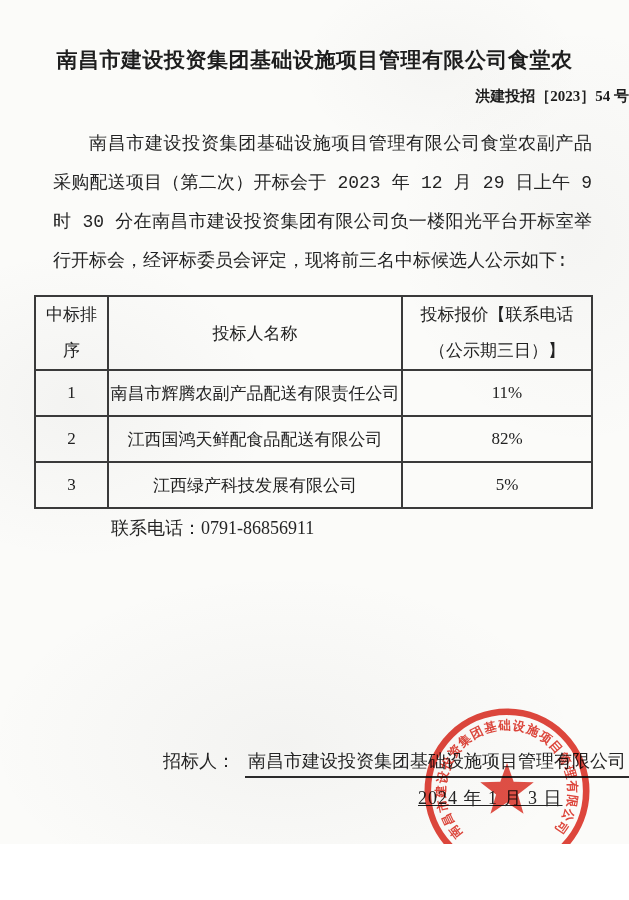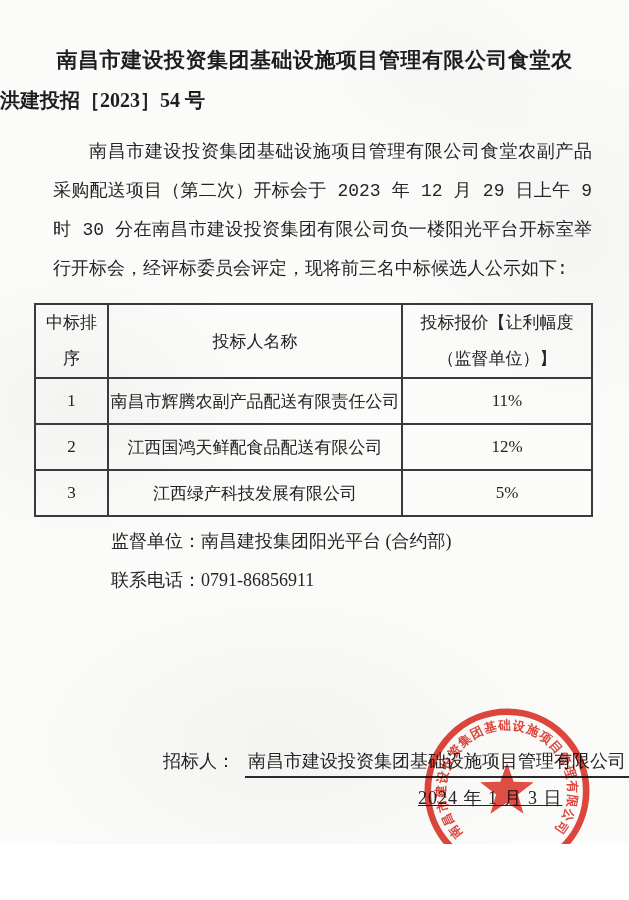--- a/index.html
+++ b/index.html
@@ -9,21 +9,21 @@
     font-family:"Liberation Serif","DejaVu Serif",serif;
     color:#242424;
     background:
       radial-gradient(ellipse 280px 220px at 12% 48%, rgba(110,110,110,.055), transparent 70%),
       radial-gradient(ellipse 260px 300px at 92% 28%, rgba(110,110,110,.045), transparent 70%),
       radial-gradient(ellipse 420px 240px at 45% 88%, rgba(110,110,110,.055), transparent 70%),
       radial-gradient(ellipse 200px 140px at 70% 8%, rgba(110,110,110,.04), transparent 70%),
       #fbfbf9;
   }
   .title { margin-top:40px; text-align:center; font-size:21px; font-weight:bold; line-height:40px; letter-spacing:.5px; color:#1d1d1d; }
-  .doc-number { margin-top:7px; text-align:left; font-size:20px; font-weight:bold; color:#1d1d1d; }
+  .doc-number { margin-top:7px; text-align:right; font-size:15px; font-weight:bold; color:#1d1d1d; }
   .body-para { margin:19px 37px 0 53px; font-size:18px; line-height:39px; text-align:justify; text-indent:36px;font-family:Liberation Mono, monospace; }
   .bid-table { border-collapse:collapse; table-layout:fixed; width:557px; margin:14px 0 0 34px; background:transparent; }
   .bid-table th, .bid-table td { border:2px solid #3a3a3a; text-align:center; vertical-align:middle; font-weight:normal; font-size:17px; color:#222; }
   .bid-table thead th { height:74px; }
   .bid-table tbody td { height:46px; }
   .hdr-2line div { line-height:36px; }
   .rank-cell { font-size:16px; }
   .rate-cell { font-size:16.5px;padding-left:20px; }
   .notice-para { margin:14px 37px 0 78px; font-size:18px; line-height:39px; text-align:justify; text-indent:34px; }
   .info-line { margin-left:111px; font-size:18px; line-height:39px; }
@@ -53,48 +53,45 @@
       <col style="width:190px">
     </colgroup>
     <thead>
       <tr>
         <th class="hdr-2line">
           <div>中标排</div>
           <div>序</div>
         </th>
         <th>投标人名称</th>
         <th class="hdr-2line">
-          <div>投标报价【让利幅度</div>
-          <div>（监督单位）】</div>
+          <div>投标报价【联系电话</div>
+          <div>（公示期三日）】</div>
         </th>
       </tr>
     </thead>
     <tbody>
       <tr>
         <td class="rank-cell">1</td>
         <td>南昌市辉腾农副产品配送有限责任公司</td>
         <td class="rate-cell">11%</td>
       </tr>
       <tr>
         <td class="rank-cell">2</td>
         <td>江西国鸿天鲜配食品配送有限公司</td>
-        <td class="rate-cell">12%</td>
+        <td class="rate-cell">82%</td>
       </tr>
       <tr>
         <td class="rank-cell">3</td>
         <td>江西绿产科技发展有限公司</td>
         <td class="rate-cell">5%</td>
       </tr>
     </tbody>
   </table>
 
 
-  <div class="info-line first">
-    <span>监督单位：</span><span>南昌建投集团阳光平台 (合约部)</span>
-  </div>
 
   <div class="info-line">
     <span>联系电话：</span><span>0791-86856911</span>
   </div>
 
   <div class="tenderer-line">
     <span>招标人：</span><span class="tenderer-value">南昌市建设投资集团基础设施项目管理有限公司</span>
   </div>
 
   <div class="date-line">2024 年 1 月 3 日</div>

